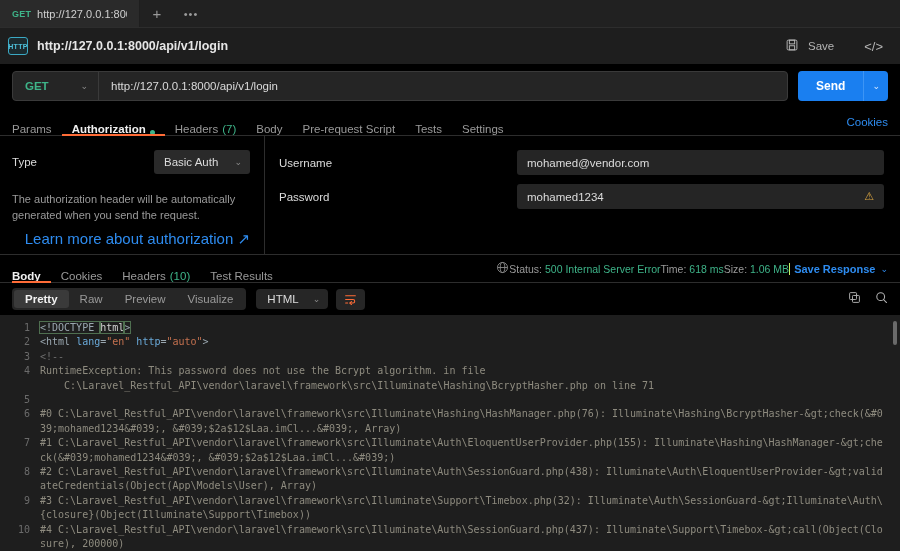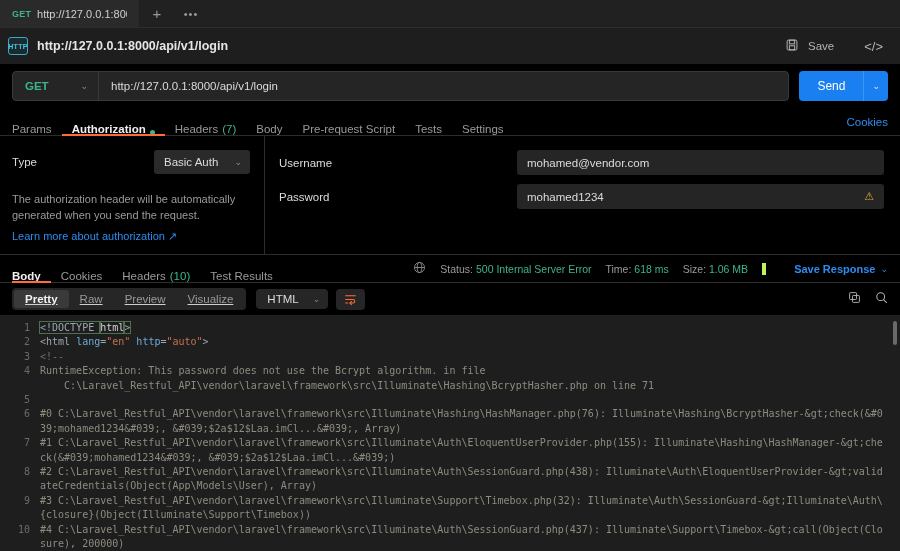--- a/index.html
+++ b/index.html
@@ -49,21 +49,21 @@
     background:#252525; border:1px solid #3a3a3a; border-radius:4px;
   }
   .methodsel {
     display:flex; align-items:center; justify-content:space-between;
     width:86px; height:100%; padding:0 10px 0 12px; font-size:11.5px;
     color:#3eb489; font-weight:bold; border-right:1px solid #3a3a3a;
   }
   .methodsel .chev { color:#8a8a8a; font-size:9px; font-weight:normal; }
   .urlval { flex:1; padding:0 12px; font-size:11.5px; color:#dadada; }
   .sendgrp { display:flex; height:30px; border-radius:4px; overflow:hidden; }
-  .sendbtn { background:#1a7ff0; color:#fff; font-size:12px; font-weight:normal; padding:0 18px; display:flex; align-items:center; }
+  .sendbtn { background:#1a7ff0; color:#fff; font-size:12px; font-weight:bold; padding:0 18px; display:flex; align-items:center; }
   .senddd { background:#1a7ff0; color:#d8e9ff; display:flex; align-items:center; padding:0 8px; border-left:1px solid #3d95f5; font-size:9px; }
 
   
   .reqtabs {
     flex:0 0 27px; display:flex; align-items:center; padding:0 12px; gap:0;
     border-bottom:1px solid #2d2d2d; position:relative;
   }
   .rtab {
     font-size:11.5px; color:#9a9a9a; padding:0 10px; height:27px;
     display:flex; align-items:flex-end; gap:4px; position:relative;
@@ -82,43 +82,43 @@
   .authleft { width:265px; padding:14px 14px 0 12px; border-right:1px solid #2d2d2d; }
   .typerow { display:flex; align-items:center; justify-content:space-between; }
   .typelabel { font-size:11.5px; color:#dcdcdc; }
   .typesel {
     width:96px; height:24px; background:#2a2a2a; border-radius:3px;
     display:flex; align-items:center; justify-content:space-between;
     padding:0 8px 0 10px; font-size:11.5px; color:#dcdcdc;
   }
   .typesel .chev { color:#8a8a8a; font-size:9px; }
   .authnote { margin-top:18px; font-size:11px; line-height:1.45; color:#9a9a9a; }
-  .authlink { margin-top:6px; font-size:11px; color:#2e8cf0; display:block; }
+  .authlink { margin-top:6px; font-size:15px; color:#2e8cf0; display:block;text-align:right; }
 
   .authright { flex:1; padding:14px 16px 0 14px; }
   .fieldrow { display:flex; align-items:center; margin-bottom:9px; }
   .fieldlabel { width:238px; font-size:11.5px; color:#dcdcdc; }
   .fieldbox {
     flex:1; height:25px; background:#252525; border-radius:3px;
     display:flex; align-items:center; padding:0 10px; font-size:11.5px; color:#dcdcdc;
   }
   .warn-ico { margin-left:auto; color:#d9a441; font-size:11px; }
 
   
   .respmeta { flex:0 0 27px; display:flex; align-items:center; padding:0 12px; border-bottom:1px solid #2d2d2d; }
   .respmeta .rtab { font-size:11.5px; }
-  .metaright { margin-left:auto; display:flex; align-items:center; gap:14px; font-size:10.5px; color:#9a9a9a; }
+  .metaright { margin-left:auto; display:flex; align-items:center; font-size:10.5px; color:#9a9a9a; }
   .globe-ico { color:#8e8e8e; font-size:12px; }
   .mval { color:#3eb489; }
-  .saveresp { color:#2e8cf0; font-weight:bold; font-size:11px; display:flex; align-items:center; gap:5px; padding-left:28px; border-left:4px solid #bef264; }
+  .saveresp { color:#2e8cf0; font-weight:bold; font-size:11px; display:flex; align-items:center; gap:5px; padding-left:4px; border-left:1px solid #bef264; }
   .saveresp .chev { color:#2e8cf0; font-size:9px; font-weight:normal; }
 
   
   .resptoolbar { flex:0 0 32px; display:flex; align-items:center; padding:0 12px; gap:6px; }
-  .segwrap { display:flex; background:#262626; border-radius:4px; padding:2px;text-decoration:underline; }
+  .segwrap { display:flex; background:#262626; border-radius:4px; padding:2px; }
   .seg { font-size:11.5px; color:#9a9a9a; padding:3px 11px; border-radius:3px; }
   .seg.active { background:#3a3a3a; color:#f2f2f2; font-weight:bold; }
   .fmtsel {
     display:flex; align-items:center; gap:14px; background:#262626; border-radius:4px;
     padding:4px 8px 4px 11px; font-size:11.5px; color:#dcdcdc; margin-left:4px;
   }
   .fmtsel .chev { color:#8a8a8a; font-size:9px; }
   .wrapbtn { background:#262626; border-radius:4px; padding:4px 8px; color:#ff6c37; font-size:12px; margin-left:2px; display:flex; align-items:center; }
   .tool-right { margin-left:auto; display:flex; align-items:center; gap:14px; color:#b0b0b0; font-size:12px; }
 

